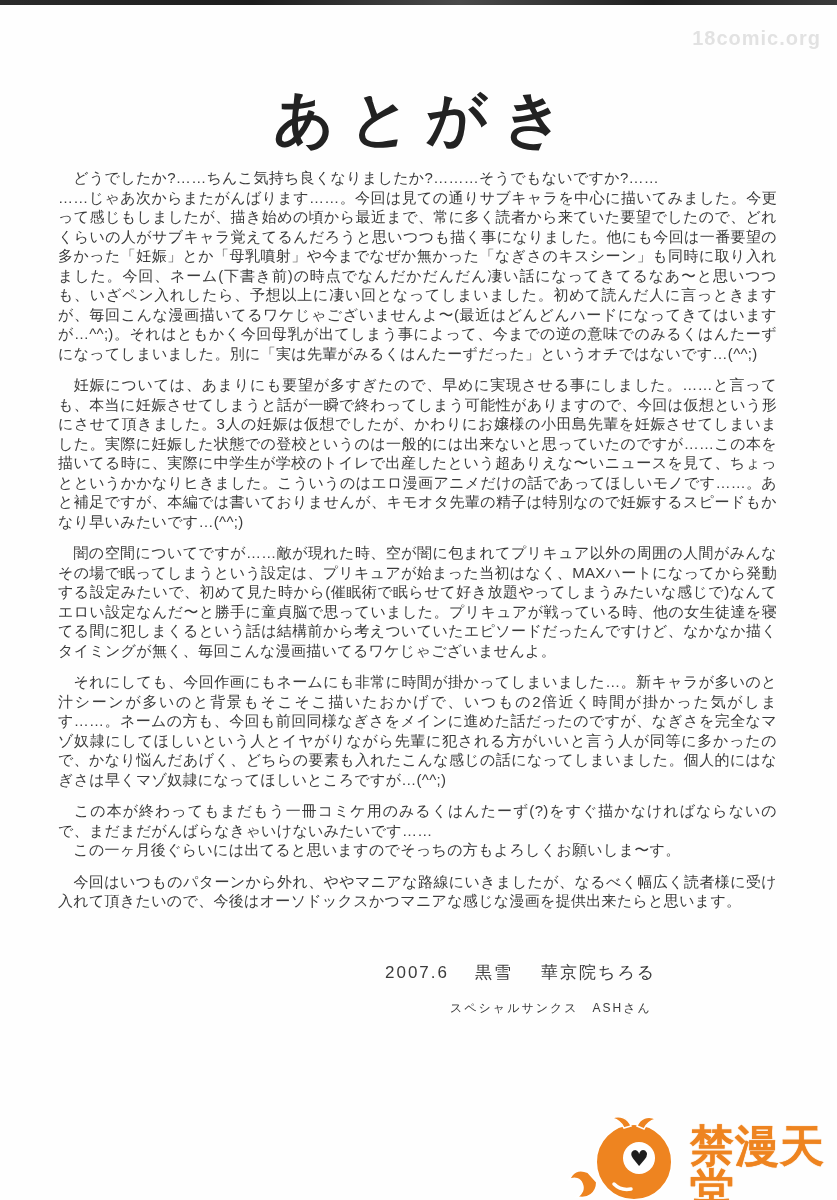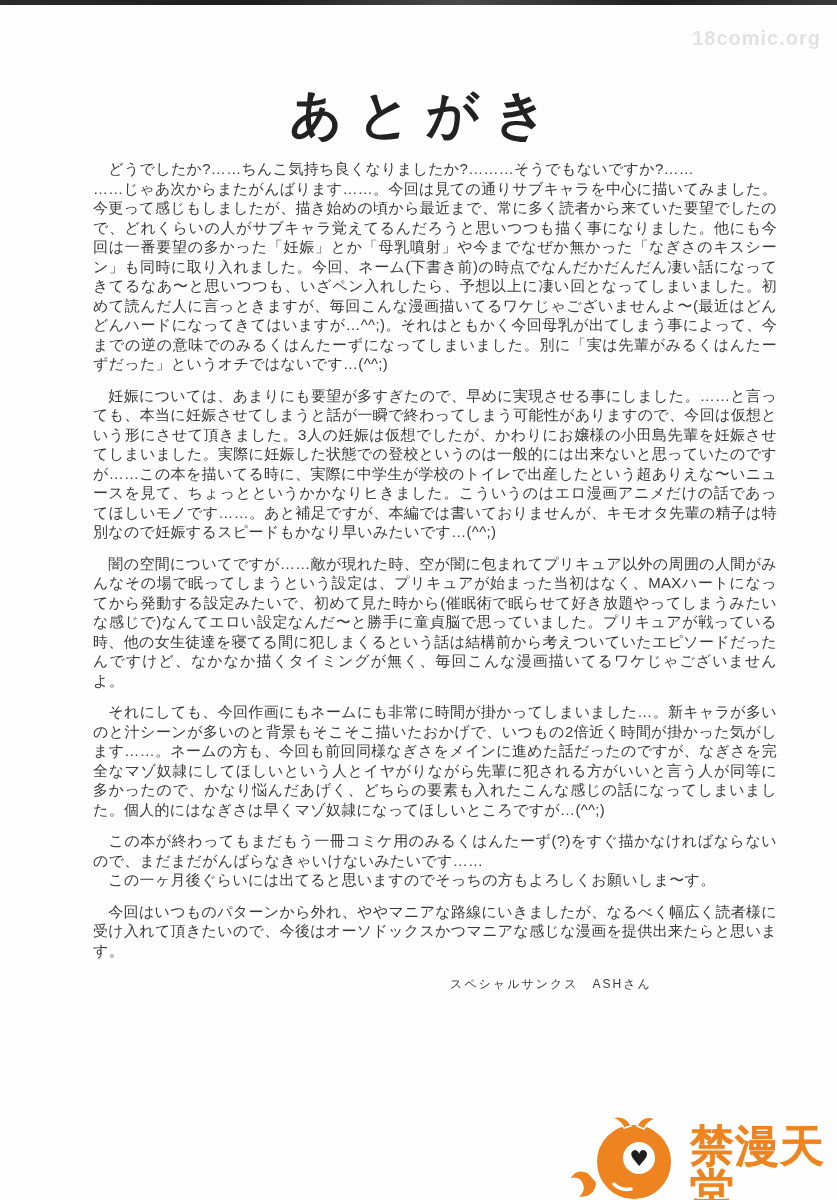--- a/index.html
+++ b/index.html
@@ -18,29 +18,29 @@
     background:linear-gradient(to right,#2b2b2b 0%,#1d1d1d 30%,#4a4a4a 55%,#202020 78%,#3a3a3a 100%);
   }
   .wm-top{
     position:absolute;top:27px;right:16px;
     font-size:20px;font-weight:bold;letter-spacing:1px;
     color:#cccccc;opacity:.55;
   }
   .title{
     margin:86px 0 16px 0;
     text-align:center;
-    font-size:52px;
+    font-size:60px;
     line-height:1.1;
     font-weight:900;
     letter-spacing:15px;
     text-indent:15px; 
     color:#222;
   }
   .body{
-    padding:0 60px 0 93px;
+    padding:0 60px 0 58px;
   }
   .para{
     margin:0 0 12px 0;
     font-size:15px;
     line-height:19.5px;
     letter-spacing:.3px;
     text-align:justify;
     white-space:pre-wrap;
     color:#3b3b3b;
   }
@@ -87,20 +87,23 @@
       <p class="para">　どうでしたか?……ちんこ気持ち良くなりましたか?………そうでもないですか?……
 ……じゃあ次からまたがんばります……。今回は見ての通りサブキャラを中心に描いてみました。今更って感じもしましたが、描き始めの頃から最近まで、常に多く読者から来ていた要望でしたので、どれくらいの人がサブキャラ覚えてるんだろうと思いつつも描く事になりました。他にも今回は一番要望の多かった「妊娠」とか「母乳噴射」や今までなぜか無かった「なぎさのキスシーン」も同時に取り入れました。今回、ネーム(下書き前)の時点でなんだかだんだん凄い話になってきてるなあ〜と思いつつも、いざペン入れしたら、予想以上に凄い回となってしまいました。初めて読んだ人に言っときますが、毎回こんな漫画描いてるワケじゃございませんよ〜(最近はどんどんハードになってきてはいますが…^^;)。それはともかく今回母乳が出てしまう事によって、今までの逆の意味でのみるくはんたーずになってしまいました。別に「実は先輩がみるくはんたーずだった」というオチではないです…(^^;)</p>
       <p class="para">　妊娠については、あまりにも要望が多すぎたので、早めに実現させる事にしました。……と言っても、本当に妊娠させてしまうと話が一瞬で終わってしまう可能性がありますので、今回は仮想という形にさせて頂きました。3人の妊娠は仮想でしたが、かわりにお嬢様の小田島先輩を妊娠させてしまいました。実際に妊娠した状態での登校というのは一般的には出来ないと思っていたのですが……この本を描いてる時に、実際に中学生が学校のトイレで出産したという超ありえな〜いニュースを見て、ちょっとというかかなりヒきました。こういうのはエロ漫画アニメだけの話であってほしいモノです……。あと補足ですが、本編では書いておりませんが、キモオタ先輩の精子は特別なので妊娠するスピードもかなり早いみたいです…(^^;)</p>
       <p class="para">　闇の空間についてですが……敵が現れた時、空が闇に包まれてプリキュア以外の周囲の人間がみんなその場で眠ってしまうという設定は、プリキュアが始まった当初はなく、MAXハートになってから発動する設定みたいで、初めて見た時から(催眠術で眠らせて好き放題やってしまうみたいな感じで)なんてエロい設定なんだ〜と勝手に童貞脳で思っていました。プリキュアが戦っている時、他の女生徒達を寝てる間に犯しまくるという話は結構前から考えついていたエピソードだったんですけど、なかなか描くタイミングが無く、毎回こんな漫画描いてるワケじゃございませんよ。</p>
       <p class="para">　それにしても、今回作画にもネームにも非常に時間が掛かってしまいました…。新キャラが多いのと汁シーンが多いのと背景もそこそこ描いたおかげで、いつもの2倍近く時間が掛かった気がします……。ネームの方も、今回も前回同様なぎさをメインに進めた話だったのですが、なぎさを完全なマゾ奴隷にしてほしいという人とイヤがりながら先輩に犯される方がいいと言う人が同等に多かったので、かなり悩んだあげく、どちらの要素も入れたこんな感じの話になってしまいました。個人的にはなぎさは早くマゾ奴隷になってほしいところですが…(^^;)</p>
       <p class="para">　この本が終わってもまだもう一冊コミケ用のみるくはんたーず(?)をすぐ描かなければならないので、まだまだがんばらなきゃいけないみたいです……
 　この一ヶ月後ぐらいには出てると思いますのでそっちの方もよろしくお願いしま〜す。</p>
       <p class="para">　今回はいつものパターンから外れ、ややマニアな路線にいきましたが、なるべく幅広く読者様に受け入れて頂きたいので、今後はオーソドックスかつマニアな感じな漫画を提供出来たらと思います。</p>
     </div>
 
+  <div class="sig">
+    <span class="sig-date">2007.6</span><span class="sig-circle">黒雪</span><span class="sig-author">華京院ちろる</span>
+  </div>
 
   <div class="thanks">スペシャルサンクス　ASHさん</div>
 
   <div class="wm-bottom">
     <svg class="wm-mascot" width="118" height="86" viewBox="0 0 118 86">
 
       <path d="M20 56 C10 52 4 56 1 64 C7 61 12 63 14 68 C16 73 14 78 9 81 C20 84 29 77 29 66 Z" fill="#ee8420" stroke="#ffffff" stroke-width="2"></path>
 
       <circle cx="66" cy="46" r="38" fill="#ee8420" stroke="#ffffff" stroke-width="2"></circle>
 

